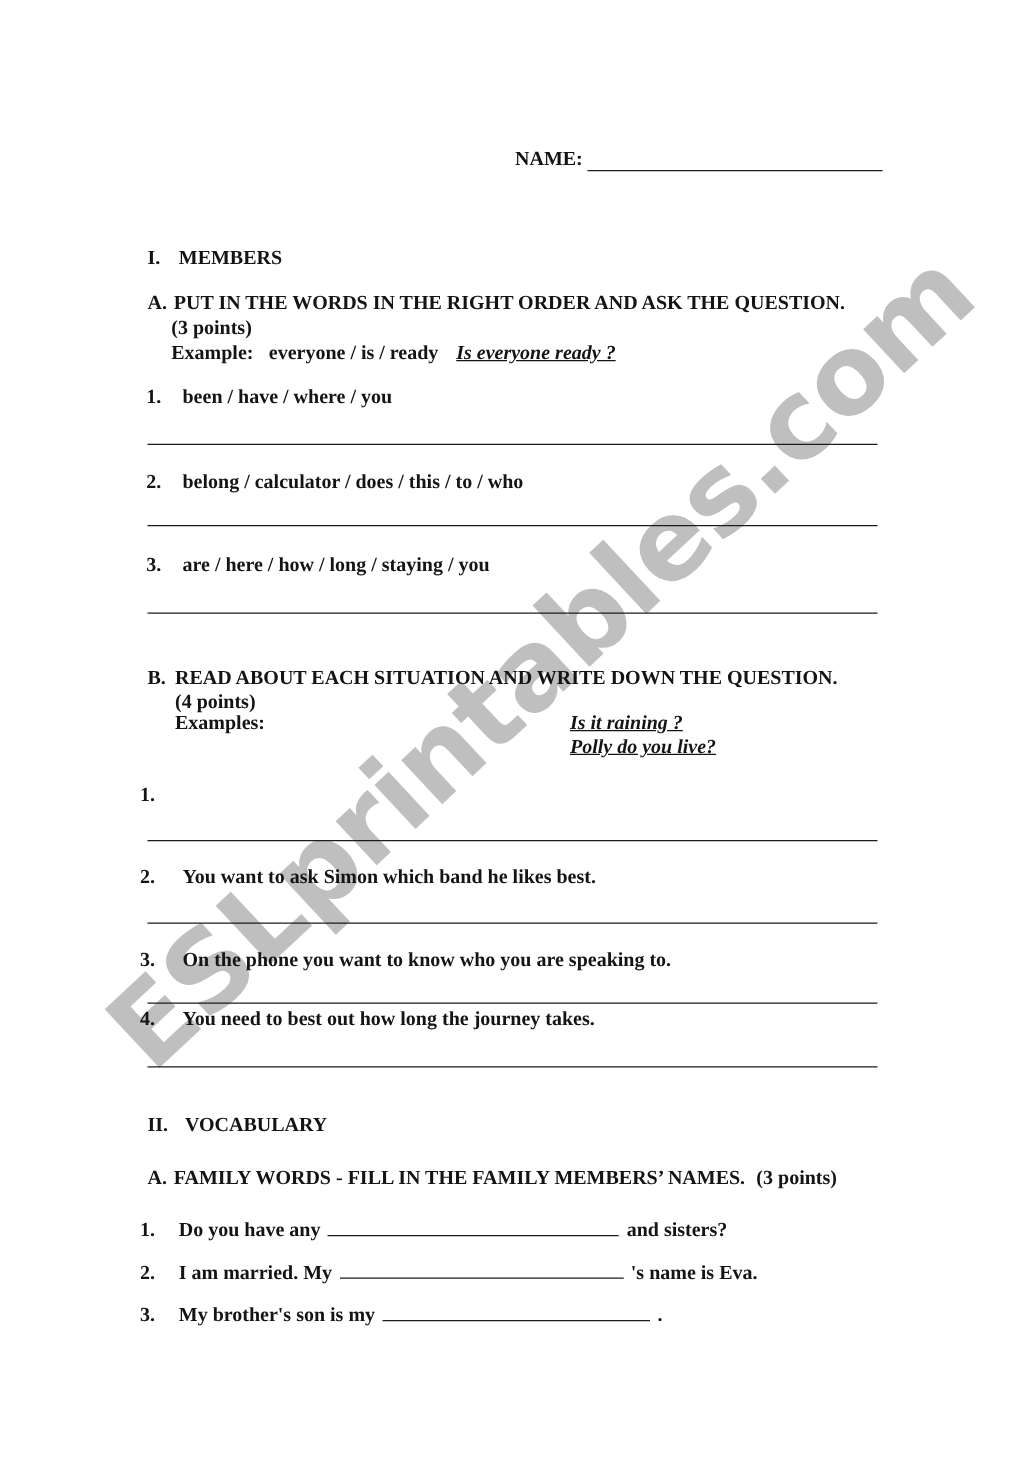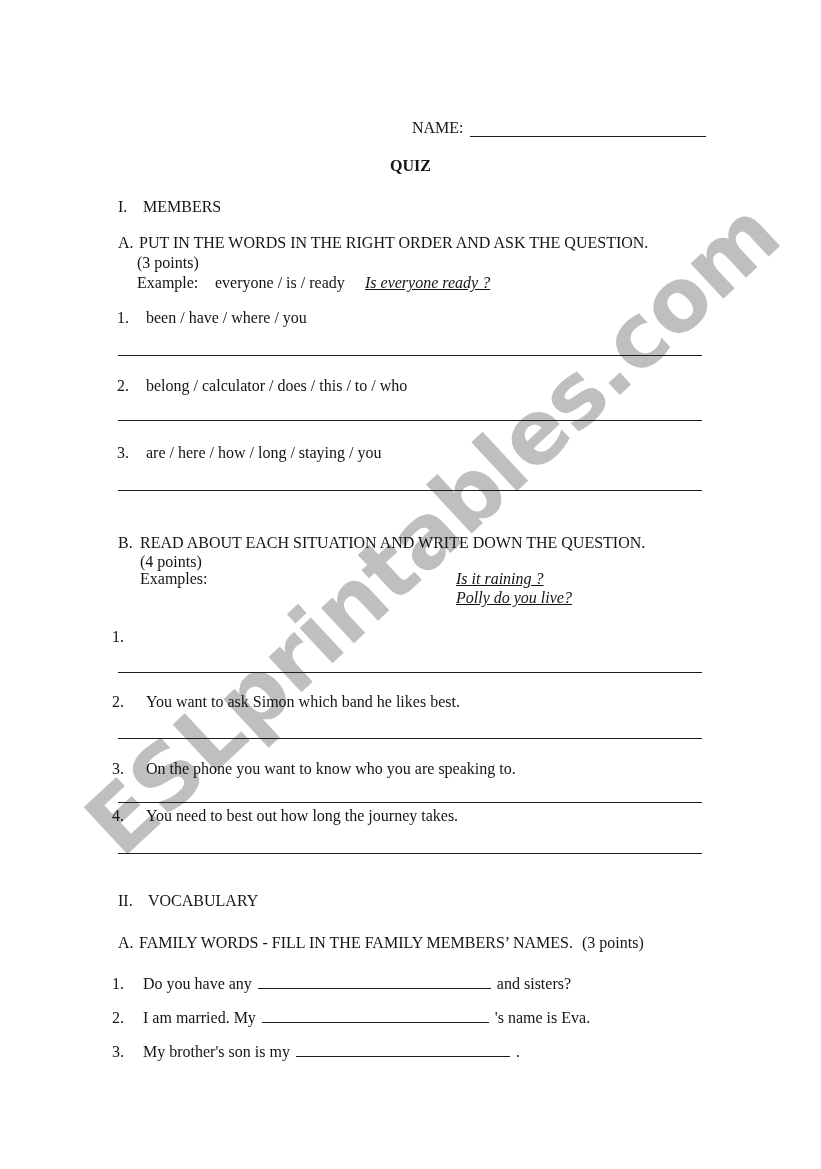--- a/index.html
+++ b/index.html
@@ -6,21 +6,21 @@
   .page{
     position:relative;
     width:821px;height:1169px;
     margin:0 auto;
     background:#ffffff;
     font-family:"Liberation Serif","DejaVu Serif",serif;
     font-size:16px;line-height:19px;
     color:#141414;
     overflow:hidden;
   }
-  .abs{position:absolute;white-space:nowrap;}
+  .abs{position:absolute;white-space:nowrap;font-weight:bold;}
   .row{display:flex;align-items:baseline;}
   .num{display:inline-block;flex:0 0 auto;}
   .bold{font-weight:bold;}
   .center{left:0;width:100%;text-align:center;}
   .ans{font-style:italic;text-decoration:underline;}
   .answer-line{
     position:absolute;left:118px;width:584px;height:0;
     border-top:1px solid #1c1c1c;
   }
   .blank{
@@ -52,21 +52,20 @@
 
 <div class="page">
 
   <div class="watermark">ESLprintables.com</div>
 
   <div class="content">
 
     <span class="abs" style="left:412px;top:118px">NAME:</span>
     <span class="blankline" style="left:470px;top:121px;width:236px"></span>
 
-    <div class="abs center bold" style="top:156px">QUIZ</div>
 
     <div class="abs row" style="left:118px;top:197px">
       <span class="num" style="width:25px">I.</span>
       <span>MEMBERS</span>
     </div>
 
     <div class="abs row" style="left:118px;top:233px">
       <span class="num" style="width:21px">A.</span>
       <span>PUT IN THE WORDS IN THE RIGHT ORDER AND ASK THE QUESTION.</span>
     </div>

